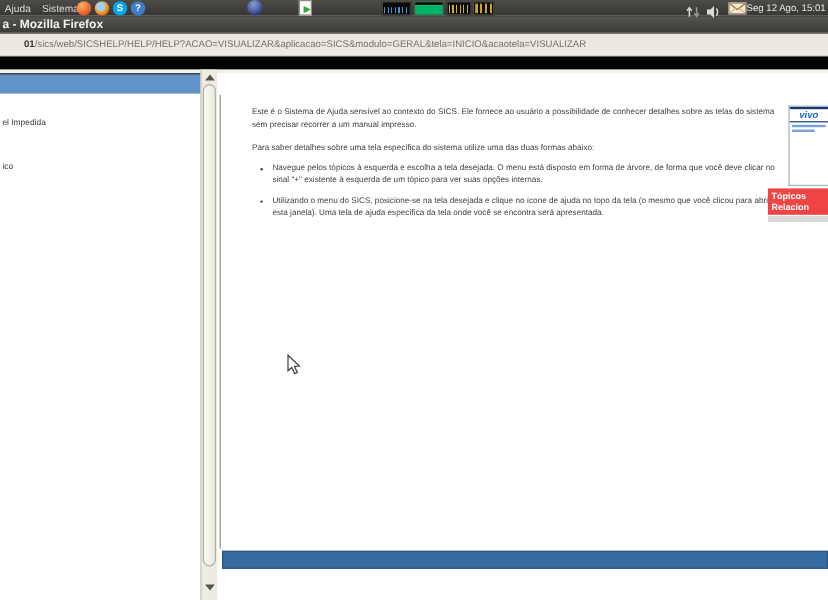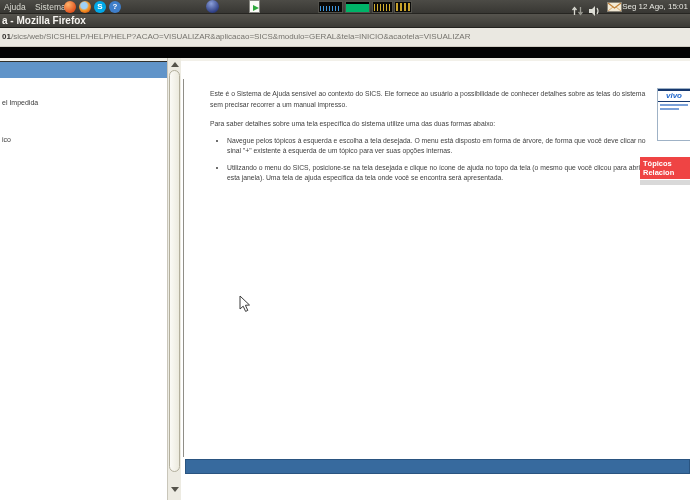--- a/index.html
+++ b/index.html
@@ -45,21 +45,21 @@
     font-size:8px;color:#e8e8e2;}
   
   #titlebar{position:absolute;top:14px;left:0;width:690px;height:14px;
     background:linear-gradient(180deg,#56544e 0%,#3b3a35 100%);
     border-bottom:1px solid #23221f;box-sizing:border-box;z-index:29;}
   #title-text{font-size:10px;font-weight:bold;color:#f4f2ee;line-height:13px;padding-left:2px;
     white-space:nowrap;}
   
   #urlrow{position:absolute;top:28px;left:0;width:690px;height:19px;
     background:#eae8e1;border-bottom:1px solid #cfccc2;box-sizing:border-box;
-    font-size:8px;line-height:18px;padding-left:2px;white-space:nowrap;}
+    font-size:8px;line-height:18px;padding-left:20px;white-space:nowrap;}
   #url-host{color:#33322f;font-weight:bold;}
   #url-path{color:#75736d;}
   
   #blackband{position:absolute;top:47px;left:0;width:690px;height:11px;background:#030303;}
   #gapband{position:absolute;top:58px;left:0;width:690px;height:3px;background:#f2f0e9;}
   
   #leftframe{position:absolute;top:61px;left:0;width:170px;height:439px;background:#fff;}
   #lf-header{height:17px;background:#6094c9;border-top:1px solid #30302c;box-sizing:border-box;}
   .tree-item{position:absolute;left:2px;font-size:7px;color:#3a3a3a;white-space:nowrap;cursor:default;}
   #tree-item-0{top:38px;}
@@ -81,21 +81,21 @@
     border-top:2px solid #1f1f1d;border-left:2px solid #2e2e2a;box-sizing:border-box;
     font-size:11px;font-weight:bold;color:#12365f;line-height:15px;padding-left:4px;}
   #cf-body{position:absolute;top:18px;left:0;width:507px;height:378px;background:#fff;
     border-left:1px solid #908e87;box-sizing:border-box;}
   #cf-body p{margin:0;color:#3e3e3e;font-size:6.8px;line-height:11px;}
   #p-intro{margin:9px 42px 0 26px !important;}
   #p-sub{margin:8px 42px 0 26px !important;}
   #cf-body ul{margin:7px 44px 0 34px;padding:0 0 0 9px;}
   #cf-body li{margin-bottom:7px;font-size:6.8px;line-height:10px;color:#3e3e3e;}
   
-  #ad-box{position:absolute;top:9px;right:0;width:33px;height:53px;background:#fff;
+  #ad-box{position:absolute;top:9px;right:0;width:33px;height:67px;background:#fff;
     border:1px solid #9fb2c6;border-right:none;box-sizing:border-box;overflow:hidden;}
   #ad-top{height:2px;background:#16386e;}
   #ad-brand{font-size:8px;font-weight:bold;font-style:italic;color:#1f66cc;
     text-align:center;line-height:10px;}
   #ad-rule{height:1px;background:#16386e;}
   .ad-line{height:2px;background:#7aa0d8;margin:2px 2px 0 2px;}
   .ad-line.short{width:60%;}
   #rel-box{position:absolute;top:78px;right:0;width:50px;background:#ef4444;color:#fff;
     font-weight:bold;font-size:7.5px;line-height:9px;padding:2px 0 2px 3px;box-sizing:border-box;}
   #rel-shadow{position:absolute;top:101px;right:0;width:50px;height:5px;background:#d9d9d9;}

